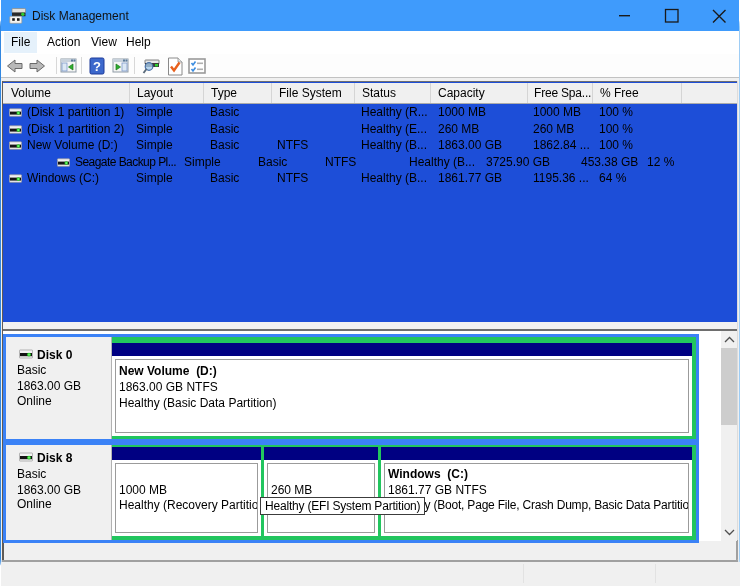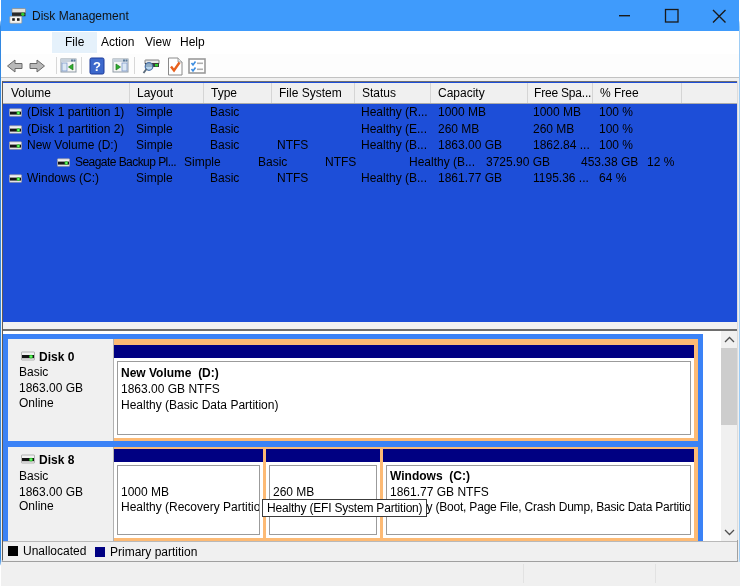--- a/index.html
+++ b/index.html
@@ -5,36 +5,36 @@
   html,body{margin:0;padding:0;}
   body{width:740px;height:586px;overflow:hidden;font-family:"Liberation Sans",sans-serif;}
   #win{position:relative;width:740px;height:586px;background:#f0f0f0;border-left:1.3px solid #3287e0;border-right:1px solid #9ecdf5;box-sizing:border-box;font-size:12px;color:#000;border-radius:27px;}
   .abs{position:absolute;}
   
   #titlebar{position:absolute;left:0;top:0;width:100%;height:31px;background:#3f9bfc;}
   #title-text{position:absolute;left:31px;top:8px;font-size:12px;color:#111;}
   .caption{position:absolute;top:0;height:31px;color:#1a1a1a;}
   
   #menubar{position:absolute;left:0;top:31px;width:100%;height:23px;background:#fff;}
-  .menu-item{position:absolute;top:1px;height:21px;line-height:21px;padding:0 13px;font-size:12px;margin-left:48px;}
+  .menu-item{position:absolute;top:1px;height:21px;line-height:21px;padding:0 7px;font-size:12px;}
   
   #toolbar{position:absolute;left:0;top:54px;width:100%;height:23px;background:#fdfdfd;border-bottom:1px solid #c2c2c2;}
   .tsep{position:absolute;top:3px;width:1px;height:17px;background:#d8d8d8;}
   
   #toppane{position:absolute;left:2px;top:81px;width:734px;height:249px;background:#1d4ed8;border-top:1px solid #6e6e6e;}
   #thead{position:absolute;left:0;top:1px;width:100%;height:20px;background:#f0f0f0;border-bottom:1px solid #ababab;}
   .hcell{position:absolute;top:0;height:20px;line-height:20px;padding-left:7px;border-right:1px solid #d5d5d5;box-sizing:border-box;white-space:nowrap;overflow:hidden;}
   .row{position:absolute;left:0;width:100%;height:17px;line-height:17px;}
   .cell{position:absolute;top:0;height:17px;white-space:nowrap;}
   .volicon{position:absolute;left:6px;top:4px;}
   #hsplit1{position:absolute;left:2px;top:322px;width:734px;height:7px;background:#f1f1f1;}
   #hsplit2{position:absolute;left:2px;top:329px;width:734px;height:2px;background:#6e6e6e;}
   
   #botpane{position:absolute;left:2px;top:331px;width:734px;height:210px;background:#fff;}
-  .diskrow{position:absolute;left:0px;width:690px;border:5px solid #3b82f6;background:#fdba74;}
+  .diskrow{position:absolute;left:0px;width:690px;border:3px solid #3b82f6;background:#22c55e;}
   .disklabel{position:absolute;left:0;top:0;width:105px;height:100%;background:#f0f0f0;border-right:1px solid #b2b2b2;}
   .dl-line{position:absolute;left:11px;font-size:12px;}
   .partbox{position:absolute;background:#fff;}
   .navybar{position:absolute;left:0;top:0;width:100%;height:13px;background:#000082;}
   .inner{position:absolute;left:3px;right:3px;bottom:3px;border:1px solid #9b9b9b;overflow:hidden;}
   .ptext{position:absolute;left:3px;font-size:12px;white-space:nowrap;}
   
   #vscroll{position:absolute;right:0px;top:0px;width:16px;height:100%;background:#f0f0f0;}
   
   #legend{position:absolute;left:2px;top:541px;width:734px;height:19px;background:#f0f0f0;border-top:1px solid #b9b9b9;}
@@ -299,22 +299,18 @@
       <svg class="abs" style="left:2px;top:4px" width="13" height="10">
           <path d="M 2 7 L 6.5 2.5 L 11 7" fill="none" stroke="#505050" stroke-width="1.3"></path>
         </svg>
       <div class="abs" style="left:0px;top:17px;width:16px;height:77px;background:#cdcdcd;"></div>
       <svg class="abs" style="left:2px;top:196px" width="13" height="10">
           <path d="M 2 3 L 6.5 7.5 L 11 3" fill="none" stroke="#505050" stroke-width="1.3"></path>
         </svg>
     </div>
   </div>
 
-  <div id="legend">
-    <div class="abs" style="left:5px;top:3px;line-height:12px;"><span class="sq" style="background:#000;"></span>Unallocated</div>
-    <div class="abs" style="left:92px;top:4px;line-height:12px;"><span class="sq" style="background:#000082;"></span>Primary partition</div>
-  </div>
 
   <div id="statusbar">
     <div class="abs" style="left:522px;top:2px;width:1px;height:19px;background:#e2e2e2;"></div>
     <div class="abs" style="left:654px;top:2px;width:1px;height:19px;background:#e2e2e2;"></div>
   </div>
 </div>
 
 </body></html>

